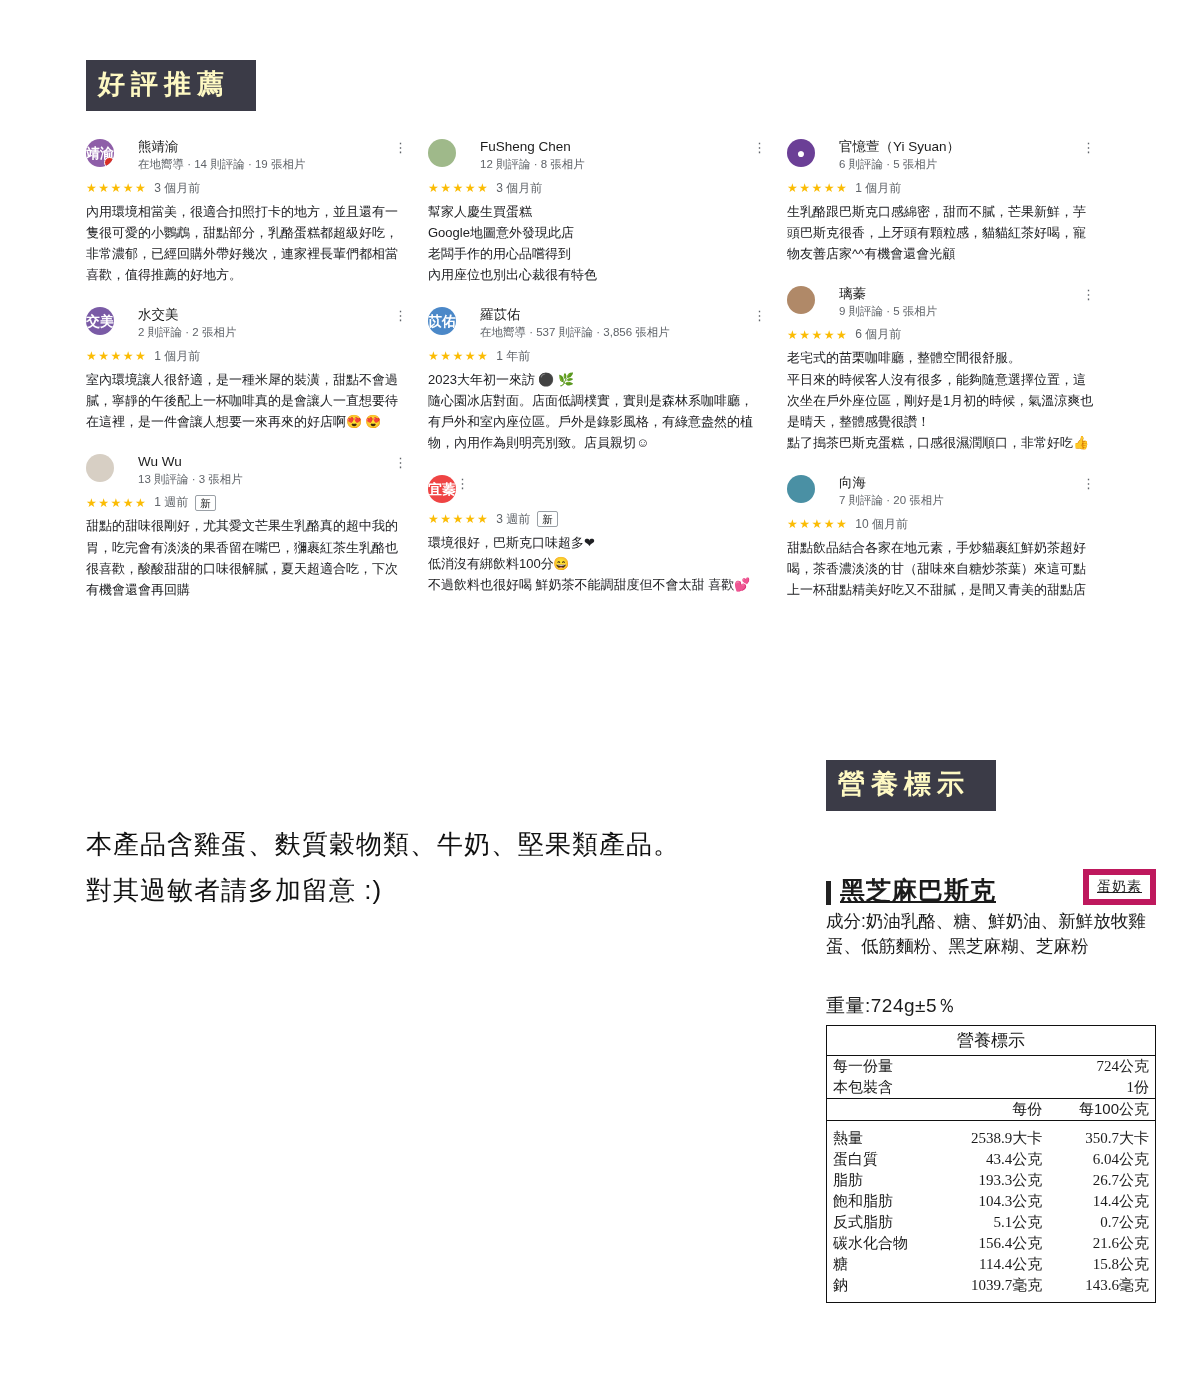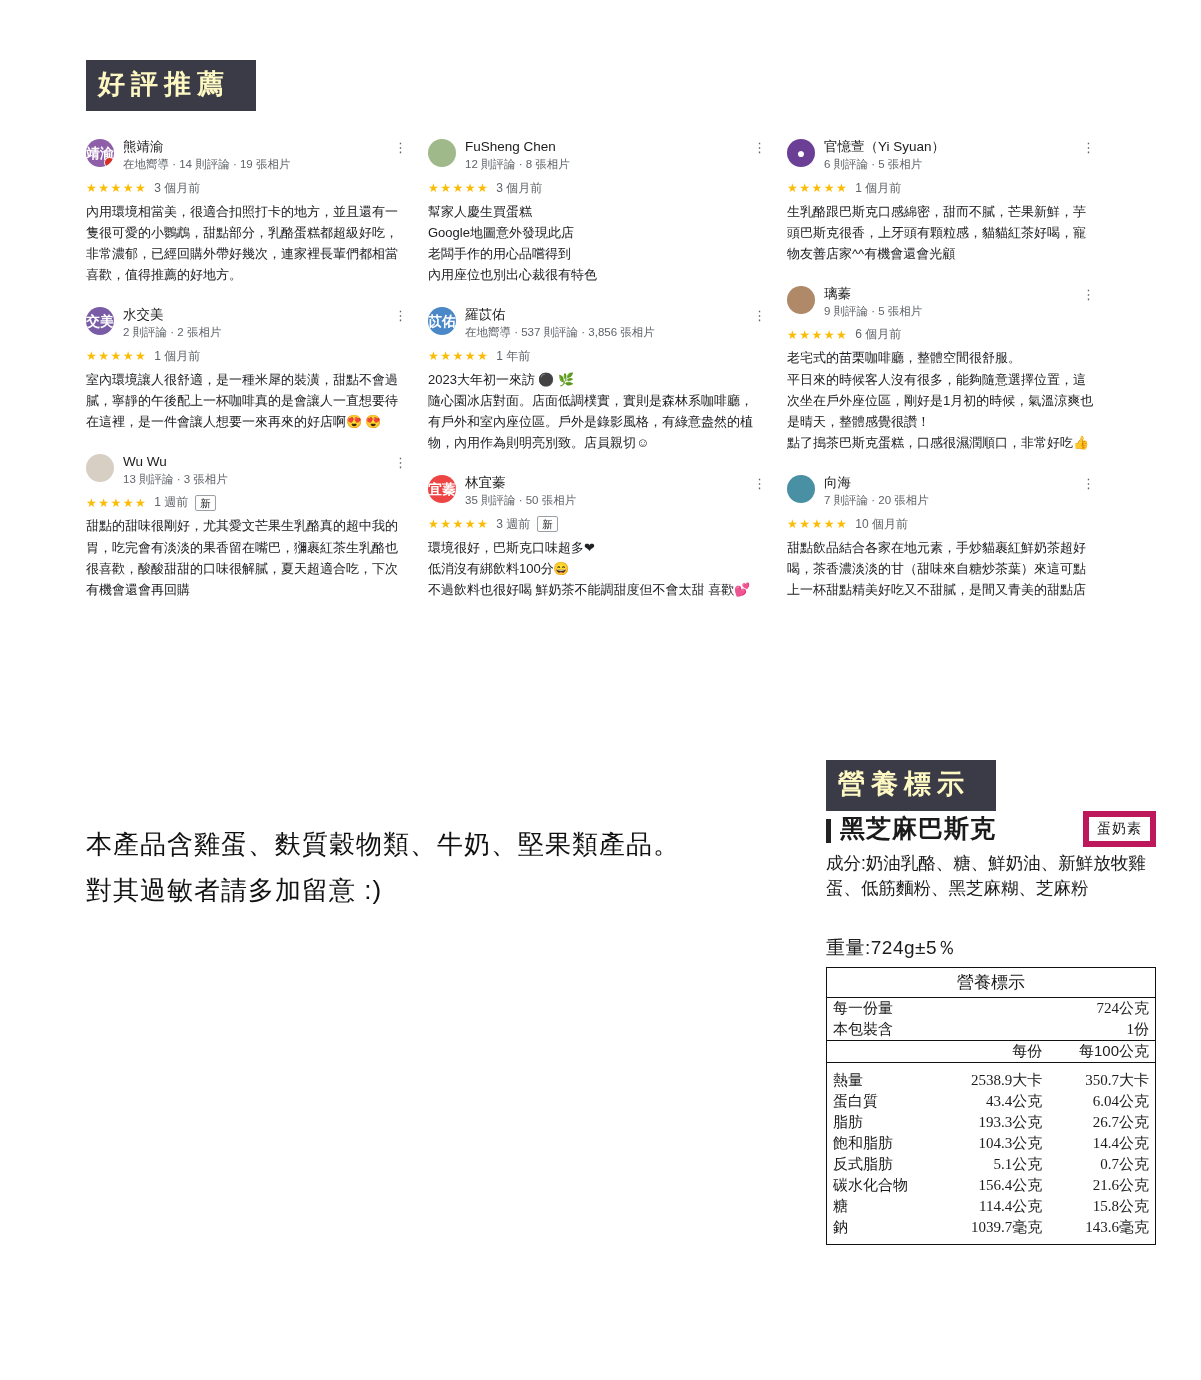--- a/index.html
+++ b/index.html
@@ -49,21 +49,21 @@
     font-weight: bold;
     overflow: hidden;
     position: relative;
   }
   .avatar .badge {
     position: absolute; right: -1px; bottom: -1px;
     width: 11px; height: 11px; border-radius: 50%;
     background: #d93025; border: 1.5px solid #fff;
     font-size: 8px; line-height: 9px; color: #fff;
   }
-  .rv-meta { margin-left: 9px; flex: 1 1 auto; min-width: 0; }
+  .rv-meta { margin-left: 24px; flex: 1 1 auto; min-width: 0; }
   .rv-name { font-size: 13.5px; color: #1b1b1b; line-height: 1.25; }
   .rv-sub { font-size: 11.5px; color: #5f6368; line-height: 1.3; margin-top: 1px; }
   .rv-kebab {
     flex: 0 0 12px; width: 12px; text-align: center;
     color: #5f6368; font-size: 13px; line-height: 1;
     padding-top: 2px;
   }
   .rv-stars-row {
     display: flex; align-items: center; gap: 7px;
     margin: 8px 0 4px 0;
@@ -81,21 +81,21 @@
 
   
   #allergen-section { position: absolute; left: 86px; top: 760px; width: 640px; }
   .allergen-body { margin-top: 62px; }
   .allergen-line {
     font-size: 26px; line-height: 1.75; letter-spacing: 1px; color: #111;
   }
 
   
   #nutrition-section { position: absolute; left: 826px; top: 760px; width: 330px; }
-  .prod-row { display: flex; align-items: center; }
+  .prod-row { margin-top: 58px; display: flex; align-items: flex-end; text-decoration: underline; }
   .prod-bar { width: 5px; height: 24px; background: #222; margin: 4px 9px 0 0; flex: 0 0 5px; }
   .prod-title { font-size: 25px; font-weight: bold; letter-spacing: 1px; line-height: 1.15; }
   .veg-tag {
     margin-left: auto;
     border: 6px solid #be185d; font-size: 14px; padding: 3px 8px;
     letter-spacing: 1px; white-space: nowrap;
   }
   .ingredients {
     font-size: 17.5px; line-height: 1.45; margin-top: 4px; letter-spacing: 0px;
   }
@@ -216,24 +216,20 @@
         </div>
         <div class="rv-text">2023大年初一來訪 ⚫ 🌿
 隨心園冰店對面。店面低調樸實，實則是森林系咖啡廳，有戶外和室內座位區。戶外是錄影風格，有綠意盎然的植物，內用作為則明亮別致。店員親切☺</div>
       </div>
 
       <div class="review">
         <div class="rv-head">
           <div class="avatar" style="background:#ef4444">
             <span>宜蓁</span>
           </div>
-          <div class="rv-meta">
-            <div class="rv-name">林宜蓁</div>
-            <div class="rv-sub">35 則評論 · 50 張相片</div>
-          </div>
           <div class="rv-kebab">⋮</div>
         </div>
         <div class="rv-stars-row">
           <span class="stars">★★★★★</span>
           <span class="rv-when">3 週前</span>
           <span class="new-tag">新</span>
         </div>
         <div class="rv-text">環境很好，巴斯克口味超多❤
 低消沒有綁飲料100分😄
 不過飲料也很好喝 鮮奶茶不能調甜度但不會太甜 喜歡💕</div>

